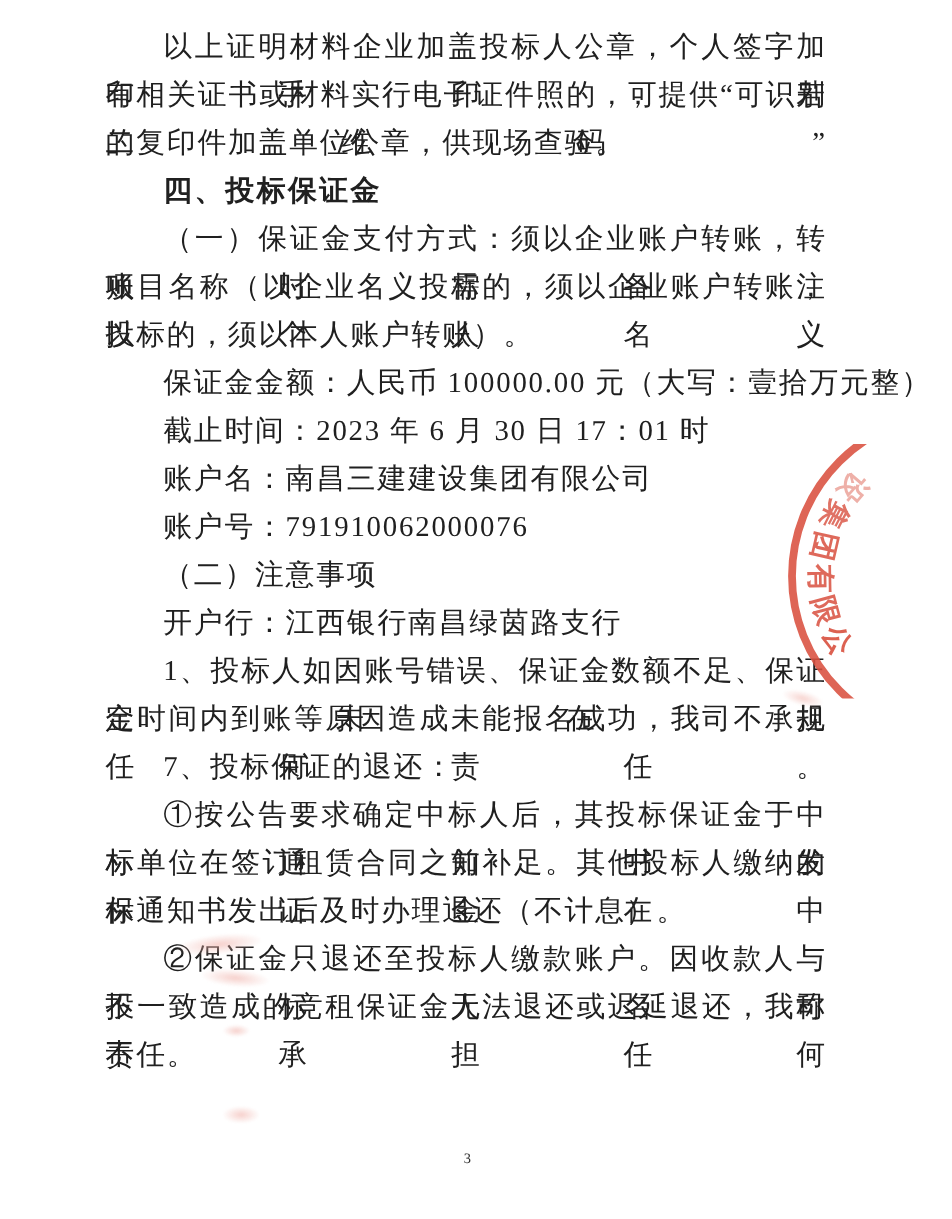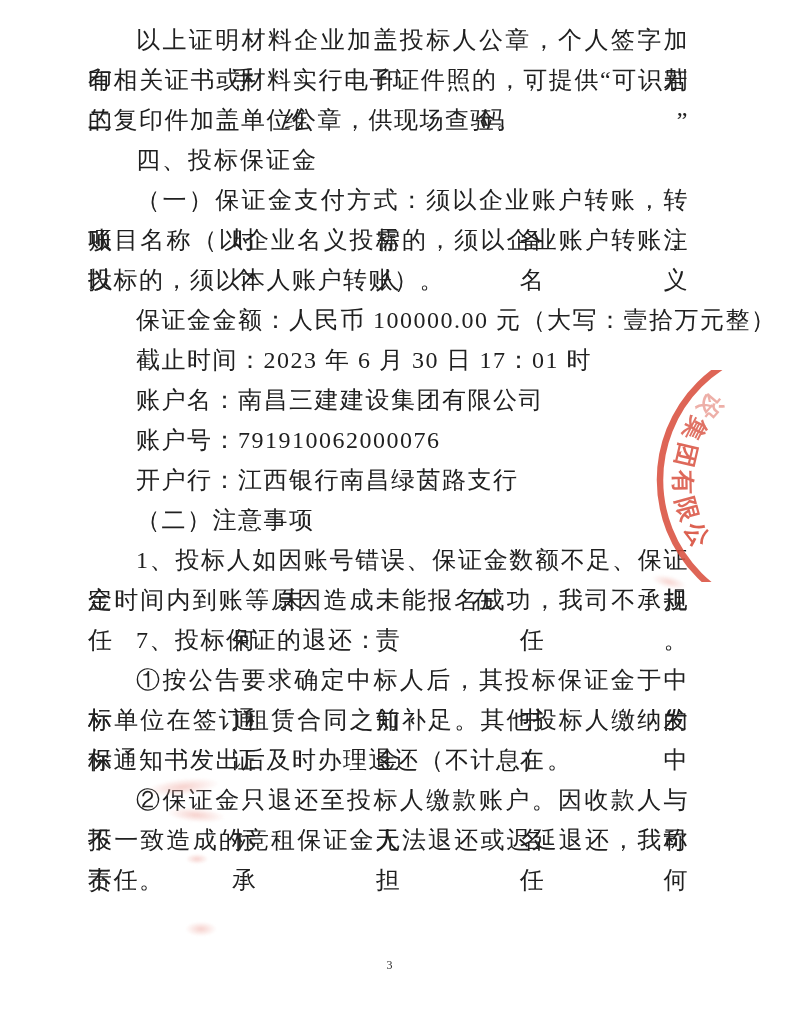--- a/index.html
+++ b/index.html
@@ -17,21 +17,21 @@
   }
   .line{
     height:40px;
     line-height:40px;
     font-size:24px;
     letter-spacing:1.5px;
     white-space:nowrap;
     text-align:left;
   }
   .line.indent{text-indent:2em;}
-  .line.bold{font-weight:400;letter-spacing:2px;}
+  .line.bold{font-weight:700;letter-spacing:2px;}
   .line.justify{
     white-space:normal;
     text-align:justify;
     text-align-last:justify;
   }
   .page-number{
     position:absolute;
     left:0;right:14px;top:958px;
     text-align:center;
     font-size:12px;
@@ -66,22 +66,22 @@
       <div class="line justify">有相关证书或材料实行电子证件照的，可提供“可识别二维码”</div>
       <div class="line">的复印件加盖单位公章，供现场查验。</div>
       <div class="line indent bold">四、投标保证金</div>
       <div class="line indent justify">（一）保证金支付方式：须以企业账户转账，转账时需备注</div>
       <div class="line justify">项目名称（以企业名义投标的，须以企业账户转账，以个人名义</div>
       <div class="line">投标的，须以本人账户转账）。</div>
       <div class="line indent">保证金金额：人民币 100000.00 元（大写：壹拾万元整）</div>
       <div class="line indent">截止时间：2023 年 6 月 30 日 17：01 时</div>
       <div class="line indent">账户名：南昌三建建设集团有限公司</div>
       <div class="line indent">账户号：791910062000076</div>
+      <div class="line indent">（二）注意事项</div>
       <div class="line indent">开户行：江西银行南昌绿茵路支行</div>
-      <div class="line indent">（二）注意事项</div>
       <div class="line indent justify">1、投标人如因账号错误、保证金数额不足、保证金未在规</div>
       <div class="line justify">定时间内到账等原因造成未能报名成功，我司不承担任何责任。</div>
       <div class="line indent">7、投标保证的退还：</div>
       <div class="line indent justify">①按公告要求确定中标人后，其投标保证金于中标通知书发</div>
       <div class="line justify">标单位在签订租赁合同之前补足。其他投标人缴纳的保证金在中</div>
       <div class="line">标通知书发出后及时办理退还（不计息）。</div>
       <div class="line indent justify">②保证金只退还至投标人缴款账户。因收款人与投标人名称</div>
       <div class="line justify">不一致造成的竞租保证金无法退还或迟延退还，我司不承担任何</div>
       <div class="line">责任。</div>
     </div>

